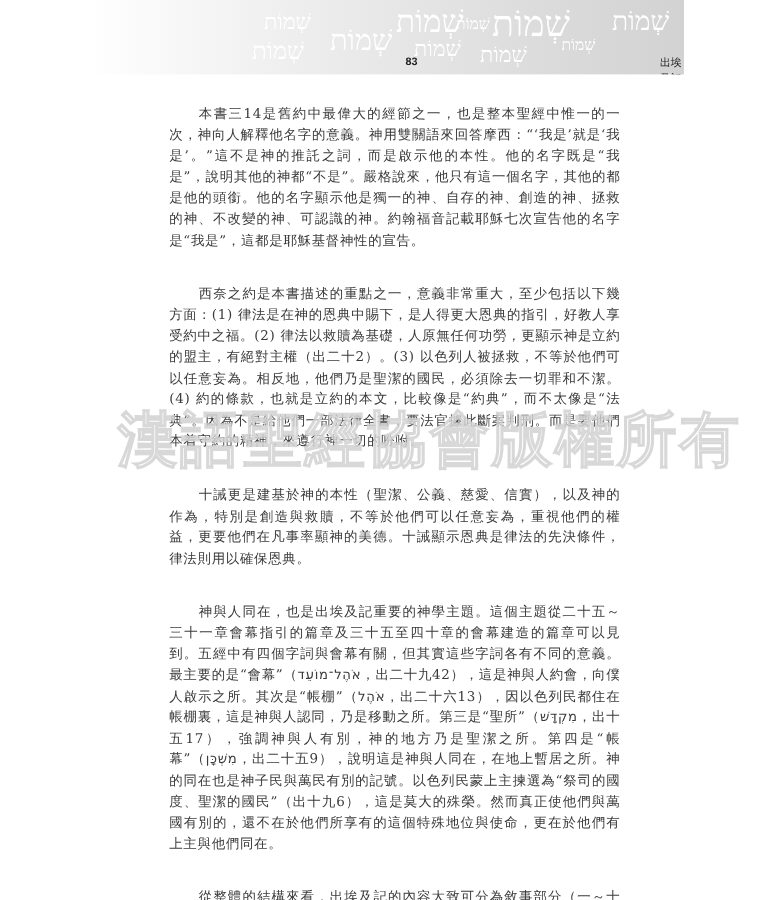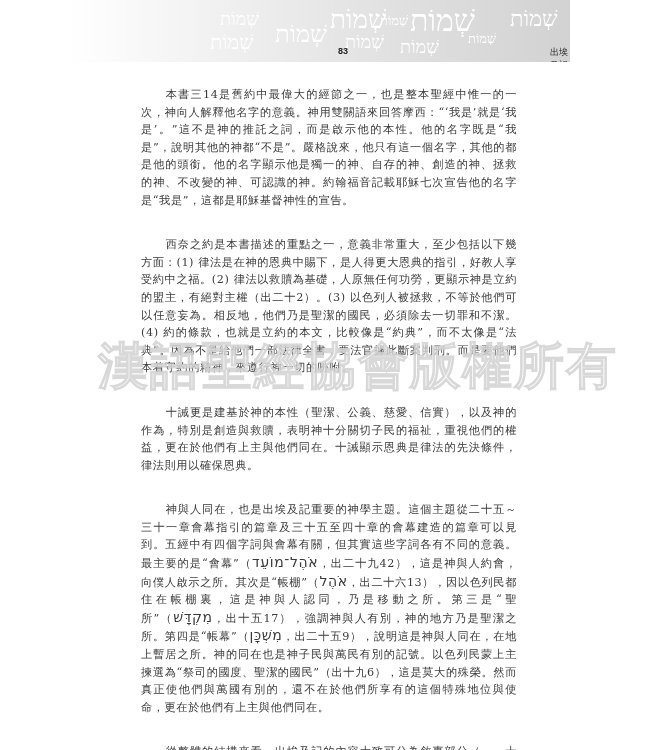--- a/index.html
+++ b/index.html
@@ -29,21 +29,21 @@
   }
   .para {
     margin: 0; font-size: 11.2px; line-height: 17.6px; text-indent: 2.2em;
     text-align: justify; color: #3a3a3a; letter-spacing: 0.6px;
   }
   .para + .para { margin-top: 27px; }
   .section-heading {
     font-family: "DejaVu Sans", sans-serif; font-size: 15px; font-weight: bold;
     color: #222; letter-spacing: 2px; margin: 36px 0 4px -6px;
   }
-  .heb-inline { font-family: "DejaVu Sans", sans-serif; font-size: 14px; }
+  .heb-inline { font-family: "DejaVu Sans", sans-serif; font-size: 11px; }
   .watermark {
     position: absolute; left: 98px; top: 326px; width: 520px; height: 80px;
     font-family: "DejaVu Sans", sans-serif; font-weight: bold; font-size: 50px;
     line-height: 80px; letter-spacing: 2px; white-space: nowrap;
     color: rgba(255,255,255,0.55);
     -webkit-text-stroke: 1px rgba(200,200,200,0.7);
     pointer-events: none;
   }
 </style>
 </head>
@@ -62,18 +62,18 @@
       <span class="heb" style="left: 398px; top: 32px; font-size: 13px;">שְׁמוֹת</span>
       <span class="heb" style="left: 440px; top: 8px; font-size: 22px;">שְׁמוֹת</span>
     </div>
   <span class="page-number">83</span>
   <span class="running-title">出埃及記簡介</span>
 </div>
 
 <div class="content">
   <p class="para">本書三14是舊約中最偉大的經節之一，也是整本聖經中惟一的一次，神向人解釋他名字的意義。神用雙關語來回答摩西：“‘我是’就是‘我是’。”這不是神的推託之詞，而是啟示他的本性。他的名字既是“我是”，說明其他的神都“不是”。嚴格說來，他只有這一個名字，其他的都是他的頭銜。他的名字顯示他是獨一的神、自存的神、創造的神、拯救的神、不改變的神、可認識的神。約翰福音記載耶穌七次宣告他的名字是“我是”，這都是耶穌基督神性的宣告。</p>
   <p class="para">西奈之約是本書描述的重點之一，意義非常重大，至少包括以下幾方面：(1) 律法是在神的恩典中賜下，是人得更大恩典的指引，好教人享受約中之福。(2) 律法以救贖為基礎，人原無任何功勞，更顯示神是立約的盟主，有絕對主權（出二十2）。(3) 以色列人被拯救，不等於他們可以任意妄為。相反地，他們乃是聖潔的國民，必須除去一切罪和不潔。(4) 約的條款，也就是立約的本文，比較像是“約典”，而不太像是“法典”。因為不是給他們一部法律全書，要法官據此斷案判刑。而是要他們本着守約的精神，來遵行神一切的吩咐。</p>
-  <p class="para">十誡更是建基於神的本性（聖潔、公義、慈愛、信實），以及神的作為，特別是創造與救贖，表明神十分關切子民的福祉，重視他們的權益，更在於他們有上主與他們同在。十誡顯示恩典是律法的先決條件，律法則用以確保恩典。</p>
+  <p class="para">十誡更是建基於神的本性（聖潔、公義、慈愛、信實），以及神的作為，特別是創造與救贖，不等於他們可以任意妄為，重視他們的權益，更要他們在凡事率顯神的美德。十誡顯示恩典是律法的先決條件，律法則用以確保恩典。</p>
   <p class="para"><span>神與人同在，也是出埃及記重要的神學主題。這個主題從二十五～三十一章會幕指引的篇章及三十五至四十章的會幕建造的篇章可以見到。五經中有四個字詞與會幕有關，但其實這些字詞各有不同的意義。最主要的是“會幕”（</span><span class="heb-inline">אֹהֶל־מוֹעֵד</span><span>，出二十九42），這是神與人約會，向僕人啟示之所。其次是“帳棚”（</span><span class="heb-inline">אֹהֶל</span><span>，出二十六13），因以色列民都住在帳棚裏，這是神與人認同，乃是移動之所。第三是“聖所”（</span><span class="heb-inline">מִקְדָּשׁ</span><span>，出十五17），強調神與人有別，神的地方乃是聖潔之所。第四是“帳幕”（</span><span class="heb-inline">מִשְׁכָּן</span><span>，出二十五9），說明這是神與人同在，在地上暫居之所。神的同在也是神子民與萬民有別的記號。以色列民蒙上主揀選為“祭司的國度、聖潔的國民”（出十九6），這是莫大的殊榮。然而真正使他們與萬國有別的，還不在於他們所享有的這個特殊地位與使命，更在於他們有上主與他們同在。</span></p>
   <p class="para">從整體的結構來看，出埃及記的內容大致可分為敘事部分（一～十九章）及十誡、約書、會幕指引及會幕建造的內容兩部分（二十～四十章），但兩大部分都有不同的文體貫穿其中，使敘事篇章和律法規範兩者相間出現，互相詮釋，而之後的民數記、申命記也有相近的寫作手法，成為五經的獨特</p>
 </div>
 
 <div class="watermark">漢語聖經協會版權所有</div>
 
 </body></html>

